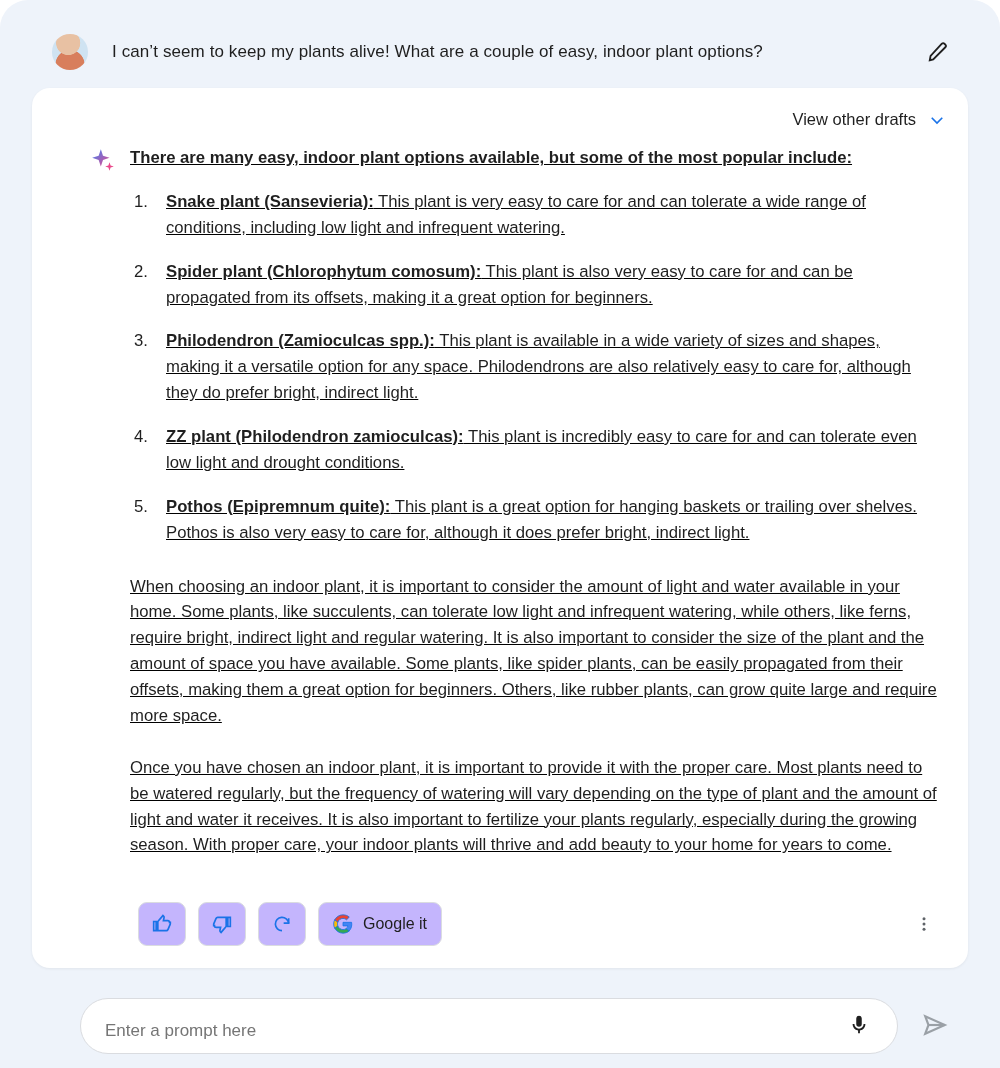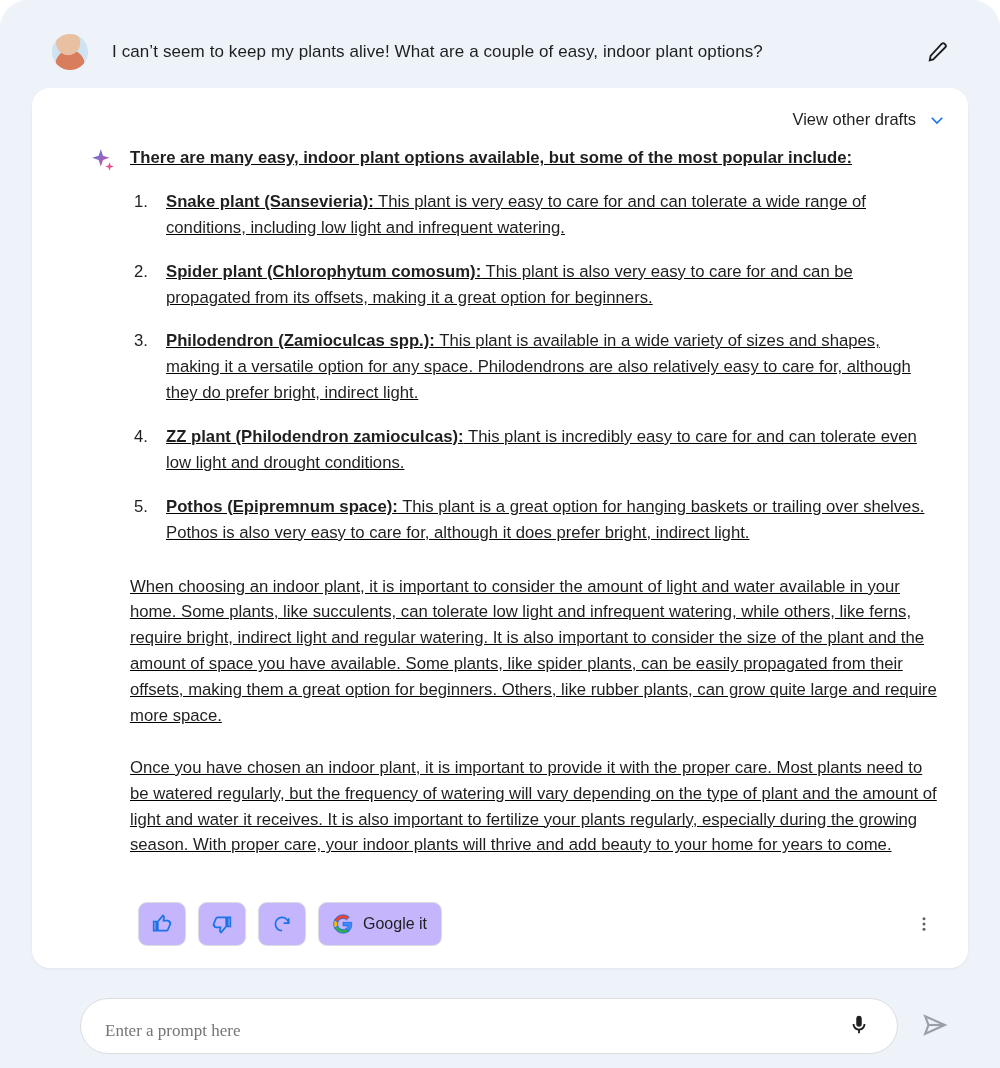--- a/index.html
+++ b/index.html
@@ -49,21 +49,21 @@
     .g-logo{ width:20px; height:20px; margin-right:10px; }
     .more-btn{ width:28px; height:28px; border:none; background:transparent; cursor:pointer;
                margin-left:auto; color:#5f6368; display:flex; align-items:center; justify-content:center; }
     .more-btn svg{ width:18px; height:18px; fill:#5f6368; }
 
     
     .input-row{ display:flex; gap:22px; align-items:center; padding:26px 38px 6px 68px; }
     .prompt-box{ flex:1 1 auto; height:56px; border:1px solid #dadce0; border-radius:40px;
                  background:#fff; display:flex; align-items:center; padding:0 24px; }
     .prompt-box input{ flex:1; border:none; outline:none; font-size:17px; color:#be185d;
-                       background:transparent; font-family:Liberation Serif, serif;margin-top:9px; }
+                       background:transparent; font-family:Liberation Sans, sans-serif;margin-top:9px; }
     .mic-btn{ width:28px; height:28px; border:none; background:transparent; cursor:pointer; }
     .mic-btn svg{ width:22px; height:22px; fill:#1f1f1f; }
     .send-btn{ width:30px; height:30px; border:none; background:transparent; cursor:pointer; }
     .send-btn svg{ width:26px; height:26px; fill:none; stroke:#9aa0a6; stroke-width:2; }
 
     .disclaimer{ text-align:center; font-size:12.5px; color:#5f6368; padding:8px 0 12px 0; }
   </style>
 </head>
 <body>
 
@@ -104,21 +104,21 @@
       </div>
 
       <div class="content">
         <div class="intro">There are many easy, indoor plant options available, but some of the most popular include:</div>
 
         <ol>
           <li><span class="name">Snake plant (Sansevieria):</span><span> This plant is very easy to care for and can tolerate a wide range of conditions, including low light and infrequent watering.</span></li>
           <li><span class="name">Spider plant (Chlorophytum comosum):</span><span> This plant is also very easy to care for and can be propagated from its offsets, making it a great option for beginners.</span></li>
           <li><span class="name">Philodendron (Zamioculcas spp.):</span><span> This plant is available in a wide variety of sizes and shapes, making it a versatile option for any space. Philodendrons are also relatively easy to care for, although they do prefer bright, indirect light.</span></li>
           <li><span class="name">ZZ plant (Philodendron zamioculcas):</span><span> This plant is incredibly easy to care for and can tolerate even low light and drought conditions.</span></li>
-          <li><span class="name">Pothos (Epipremnum space):</span><span> This plant is a great option for hanging baskets or trailing over shelves. Pothos is also very easy to care for, although it does prefer bright, indirect light.</span></li>
+          <li><span class="name">Pothos (Epipremnum quite):</span><span> This plant is a great option for hanging baskets or trailing over shelves. Pothos is also very easy to care for, although it does prefer bright, indirect light.</span></li>
         </ol>
 
         <p class="para">When choosing an indoor plant, it is important to consider the amount of light and water available in your home. Some plants, like succulents, can tolerate low light and infrequent watering, while others, like ferns, require bright, indirect light and regular watering. It is also important to consider the size of the plant and the amount of space you have available. Some plants, like spider plants, can be easily propagated from their offsets, making them a great option for beginners. Others, like rubber plants, can grow quite large and require more space.</p>
         <p class="para">Once you have chosen an indoor plant, it is important to provide it with the proper care. Most plants need to be watered regularly, but the frequency of watering will vary depending on the type of plant and the amount of light and water it receives. It is also important to fertilize your plants regularly, especially during the growing season. With proper care, your indoor plants will thrive and add beauty to your home for years to come.</p>
       </div>
     </div>
 
     <div class="actions">
       <button class="chip icon-only">
         <svg viewBox="0 0 24 24">

